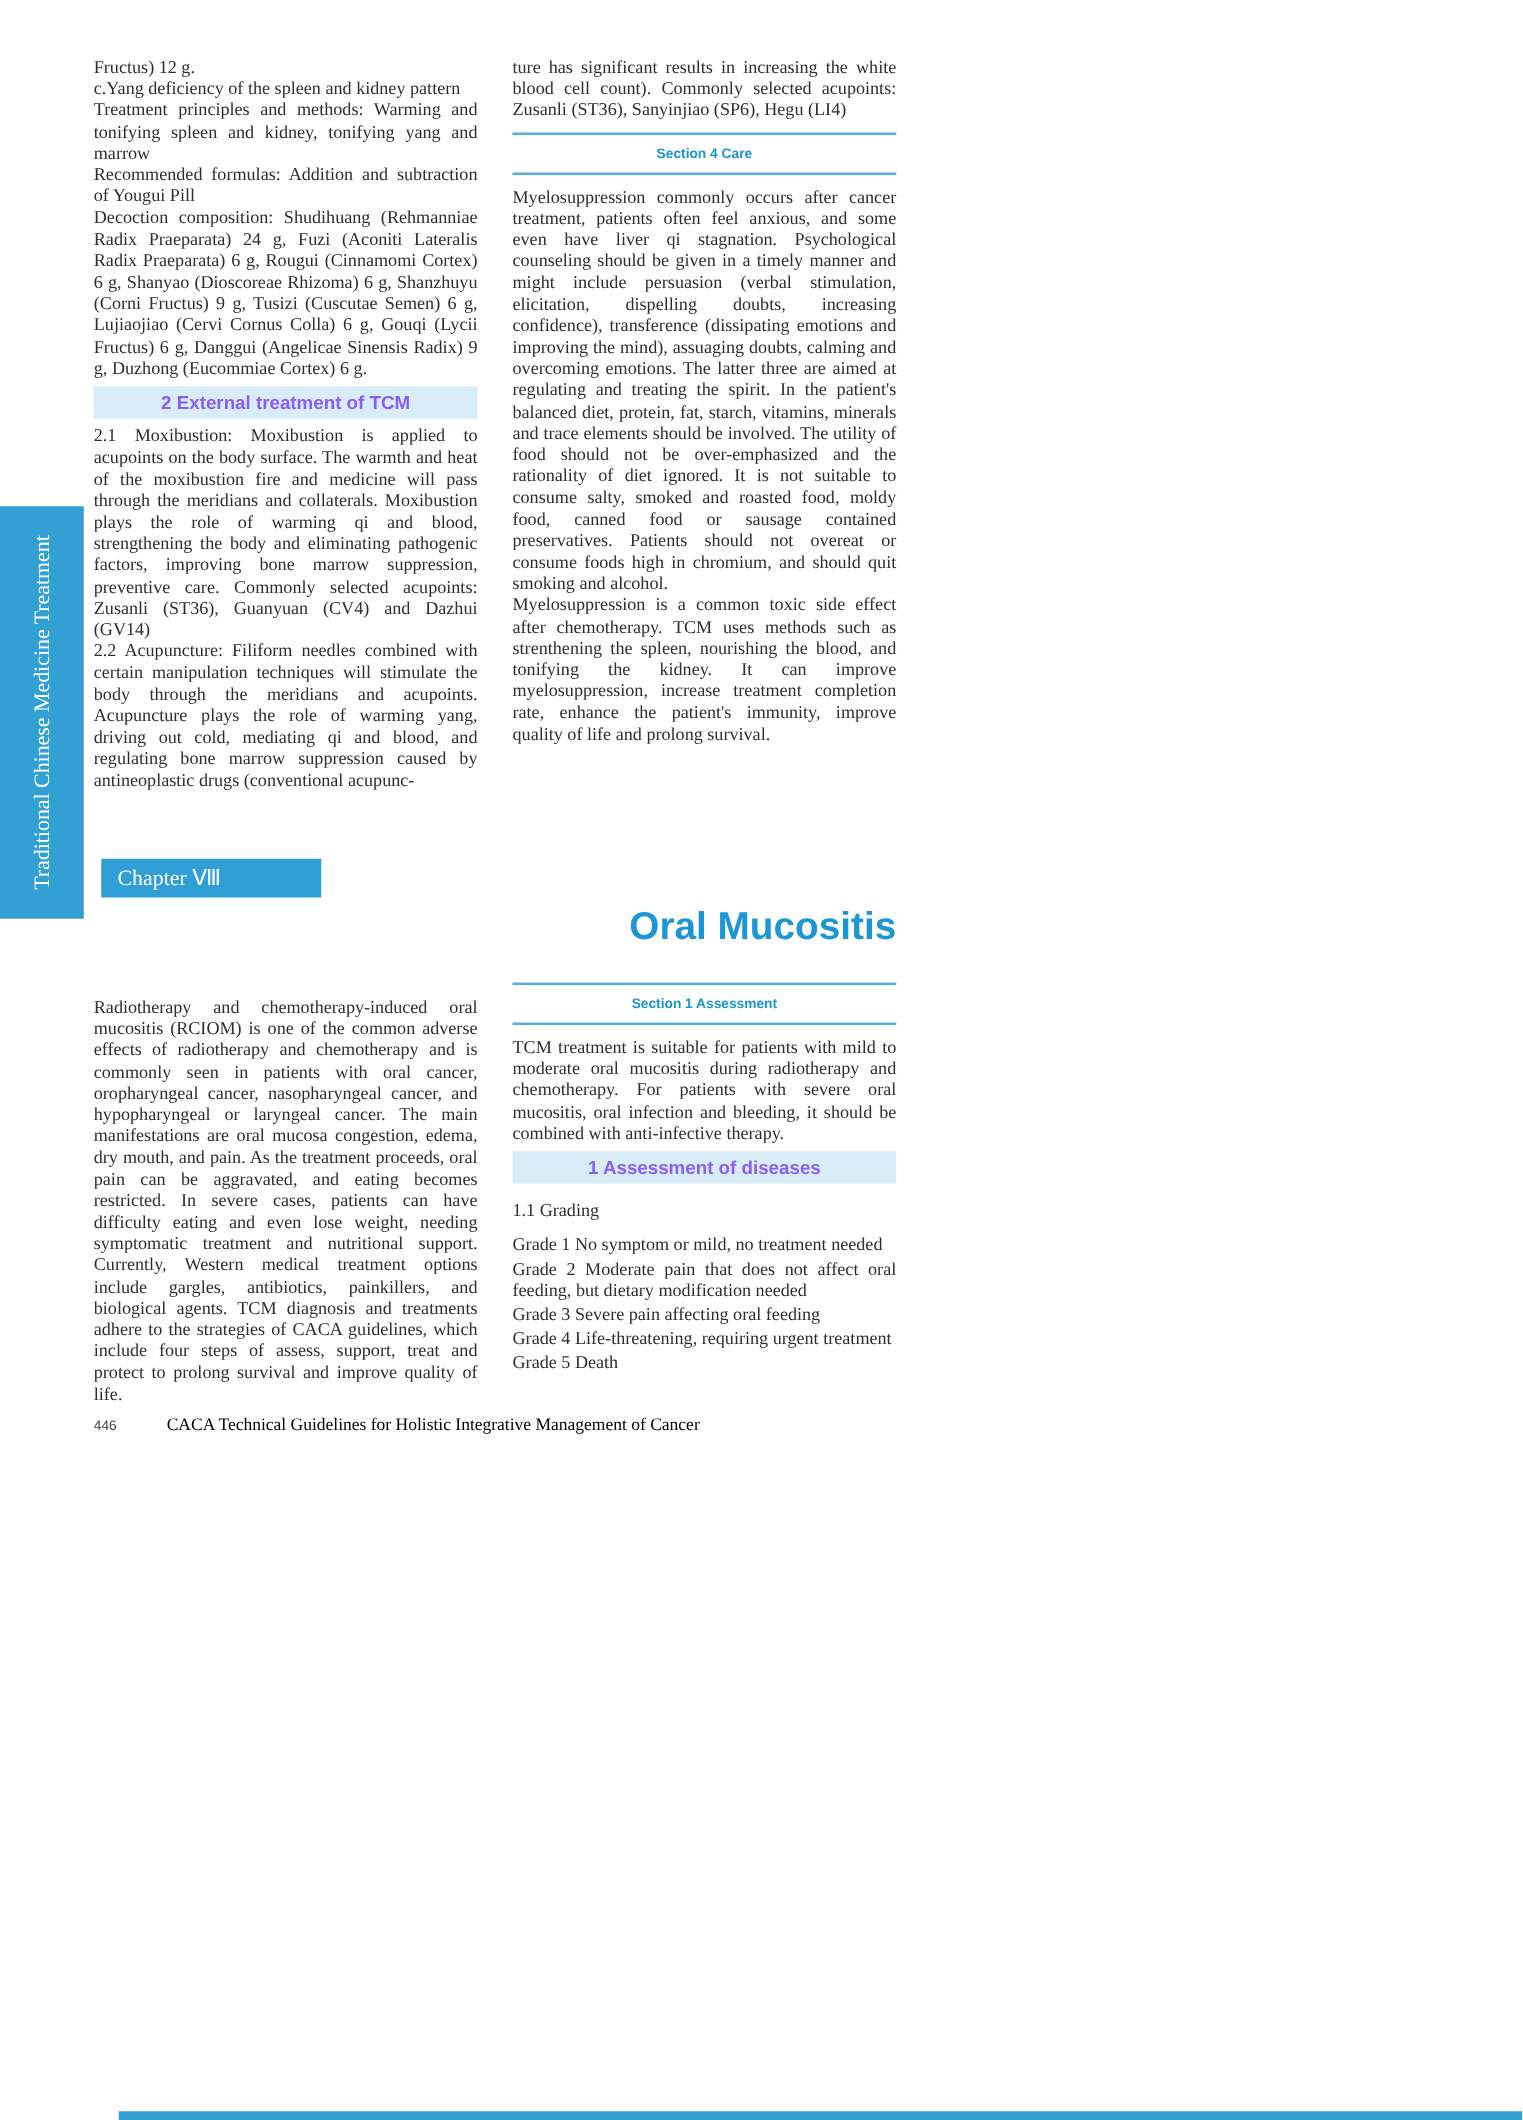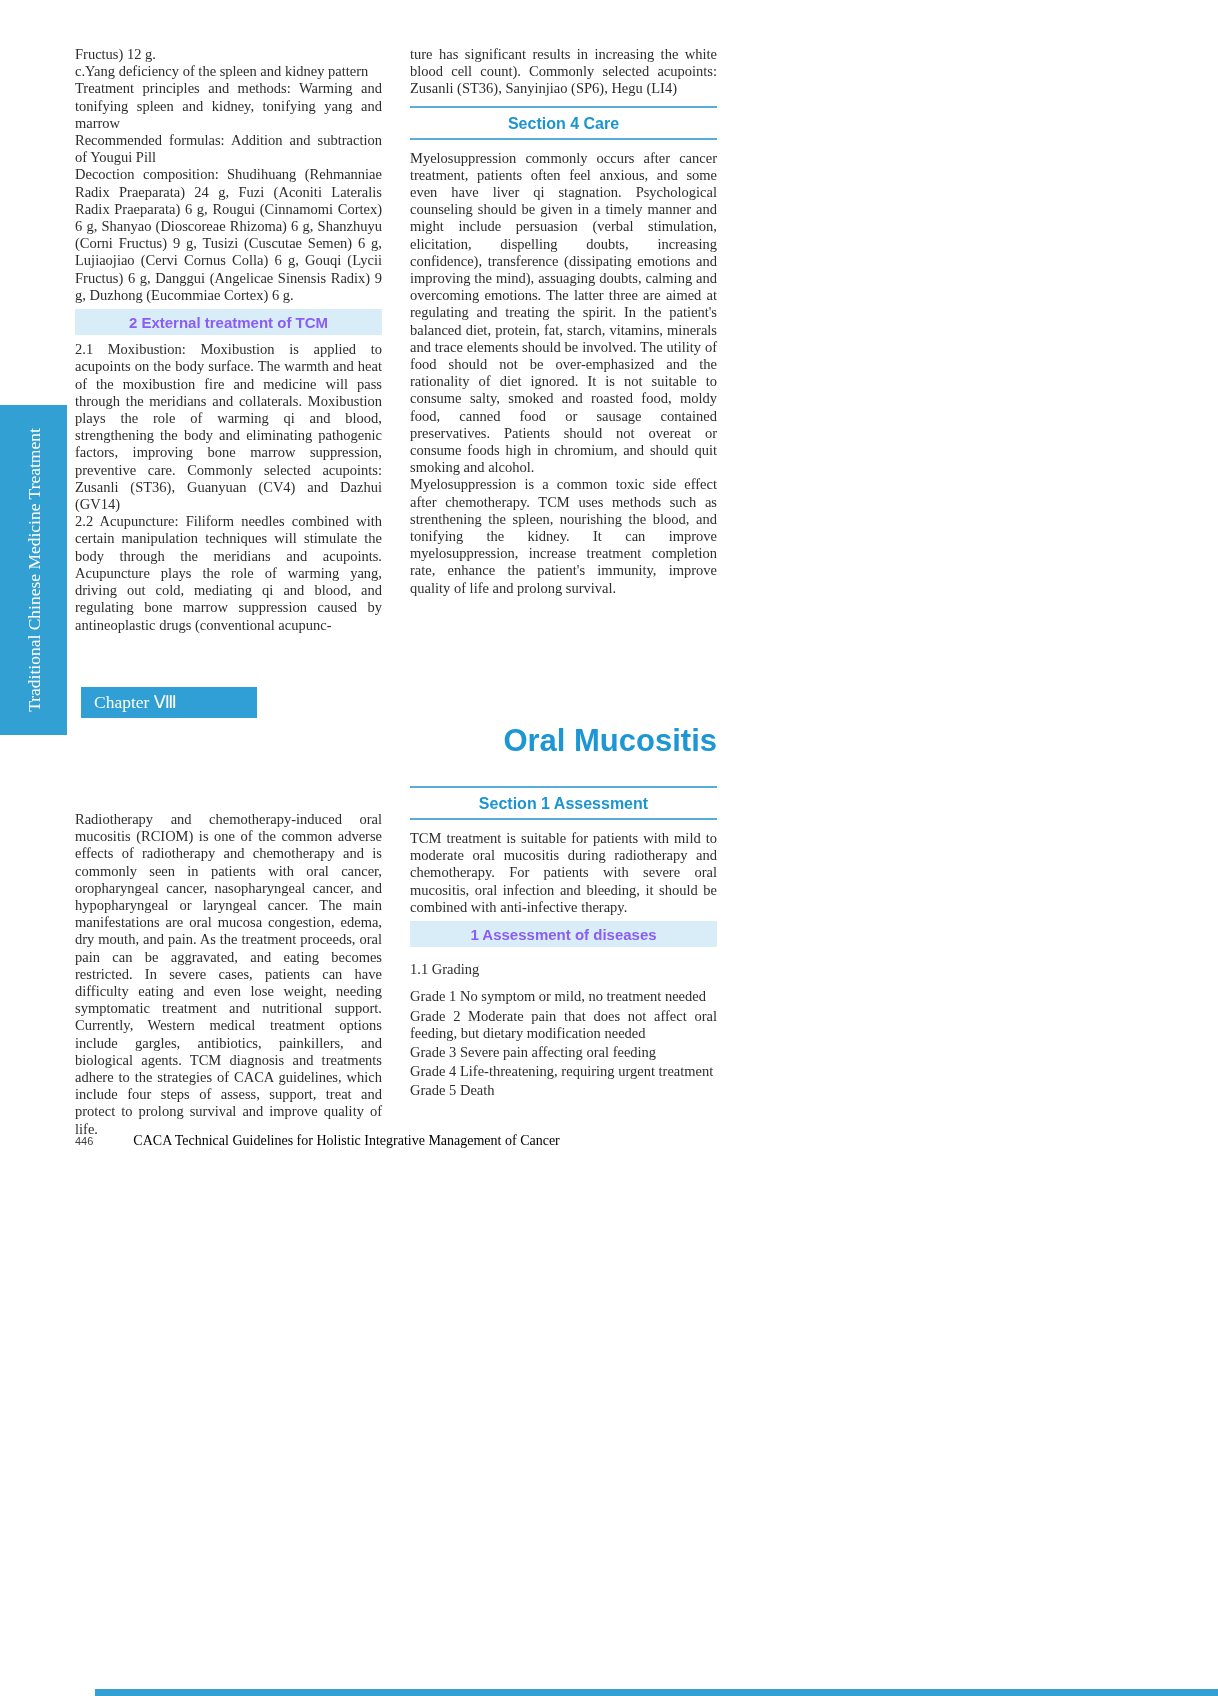--- a/index.html
+++ b/index.html
@@ -4,32 +4,32 @@
 <style>
   html,body { margin:0; padding:0; background:#ffffff; }
   .page {
     position:relative; width:1218px; height:1696px; background:#ffffff;
     font-family:"Liberation Serif", serif; color:#2d2d2d; overflow:hidden;
   }
   .col { position:absolute; width:307px; font-size:14.5px; line-height:17.2px; text-align:justify; }
   .col p { margin:0; }
   .col-left-top  { left:75px;  top:46px; }
   .col-right-top { left:410px; top:46px; }
-  .col-left-bot  { left:75px;  top:798px;margin-top:13px; }
+  .col-left-bot  { left:75px;  top:798px; }
   .col-right-bot { left:410px; top:786px; }
 
   .band-heading {
     background:#d8edf8; color:#8b5cf6; text-align:center;
     font-family:"Liberation Sans", sans-serif; font-weight:bold; font-size:15px;
     padding:5px 0 4px; margin:5px 0 6px;
   }
   .rule-heading {
     border-top:2px solid #58aedb; border-bottom:2px solid #58aedb;
     color:#1b95d0; text-align:center;
-    font-family:"Liberation Sans", sans-serif; font-weight:bold; font-size:16px;
+    font-family:"Liberation Sans", sans-serif; font-weight:bold; font-size:11px;
     padding:6px 0 5px; margin:8px 0 10px; line-height:19px;
   }
   .rule-heading.first { margin-top:0; }
 
   .sidebar-tab {
     position:absolute; left:0; top:405px; width:67px; height:330px;
     background:#33a0d3;
   }
   .sidebar-tab span {
     position:absolute; left:50%; top:50%;

